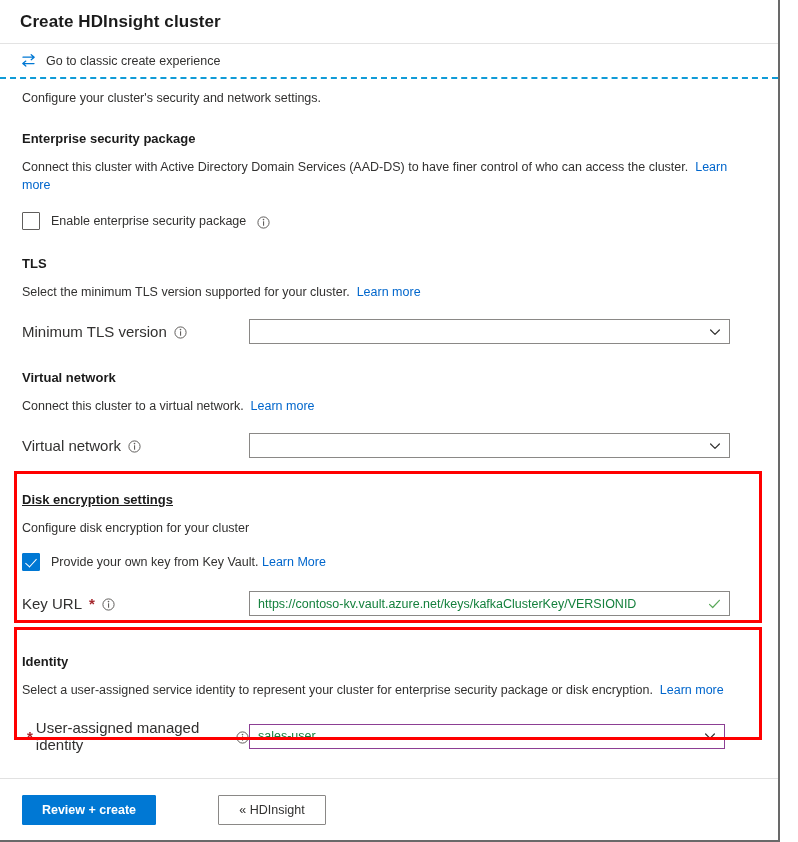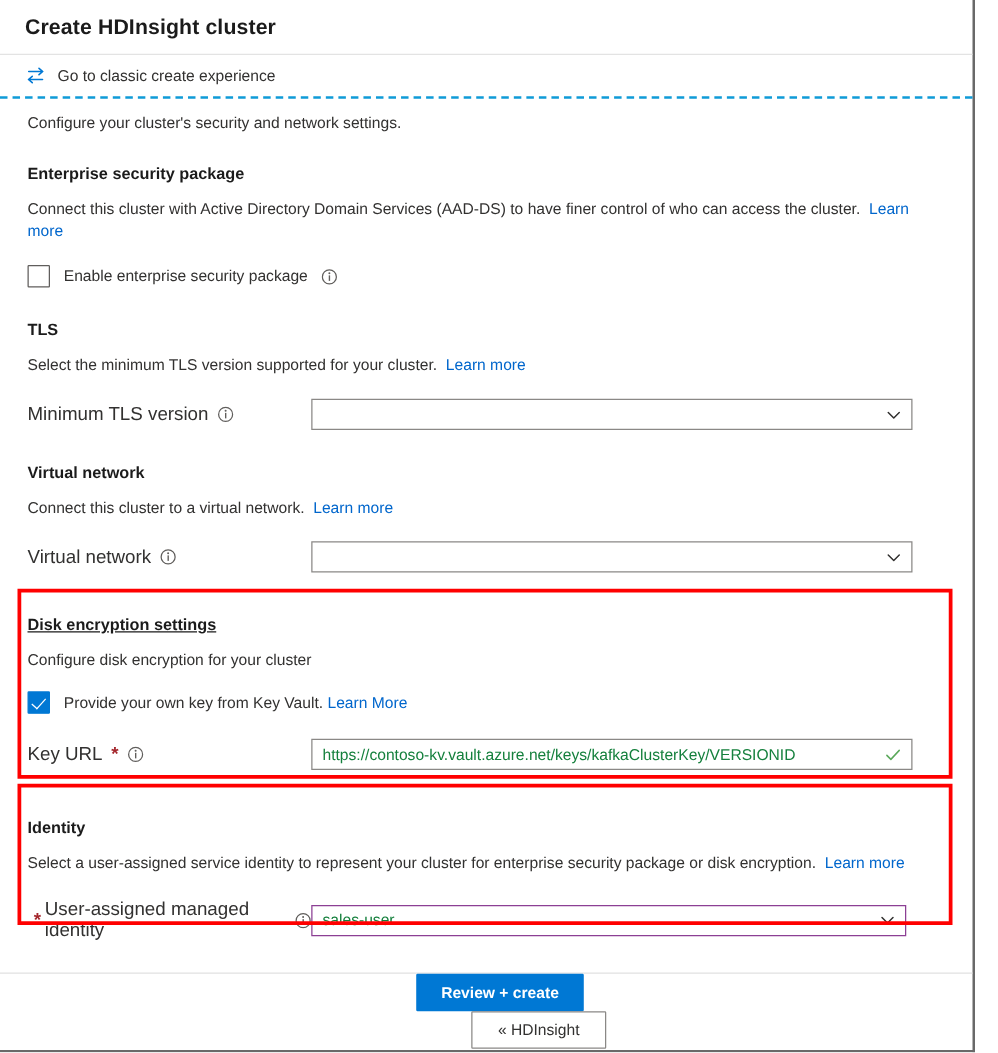--- a/index.html
+++ b/index.html
@@ -178,21 +178,20 @@
   
   .footer {
     position: absolute;
     left: 0; bottom: 0;
     width: 778px;
     height: 62px;
     border-top: 1px solid #e1e1e1;
     display: flex; align-items: center;
     padding-left: 22px;
     gap: 0;
-    flex-direction: column;
   }
   .btn {
     height: 30px;
     font-size: 12.5px;
     display: inline-flex;
     align-items: center; justify-content: center;
     cursor: pointer;
     border-radius: 1px;
     font-family: "Liberation Sans", sans-serif;
   }

